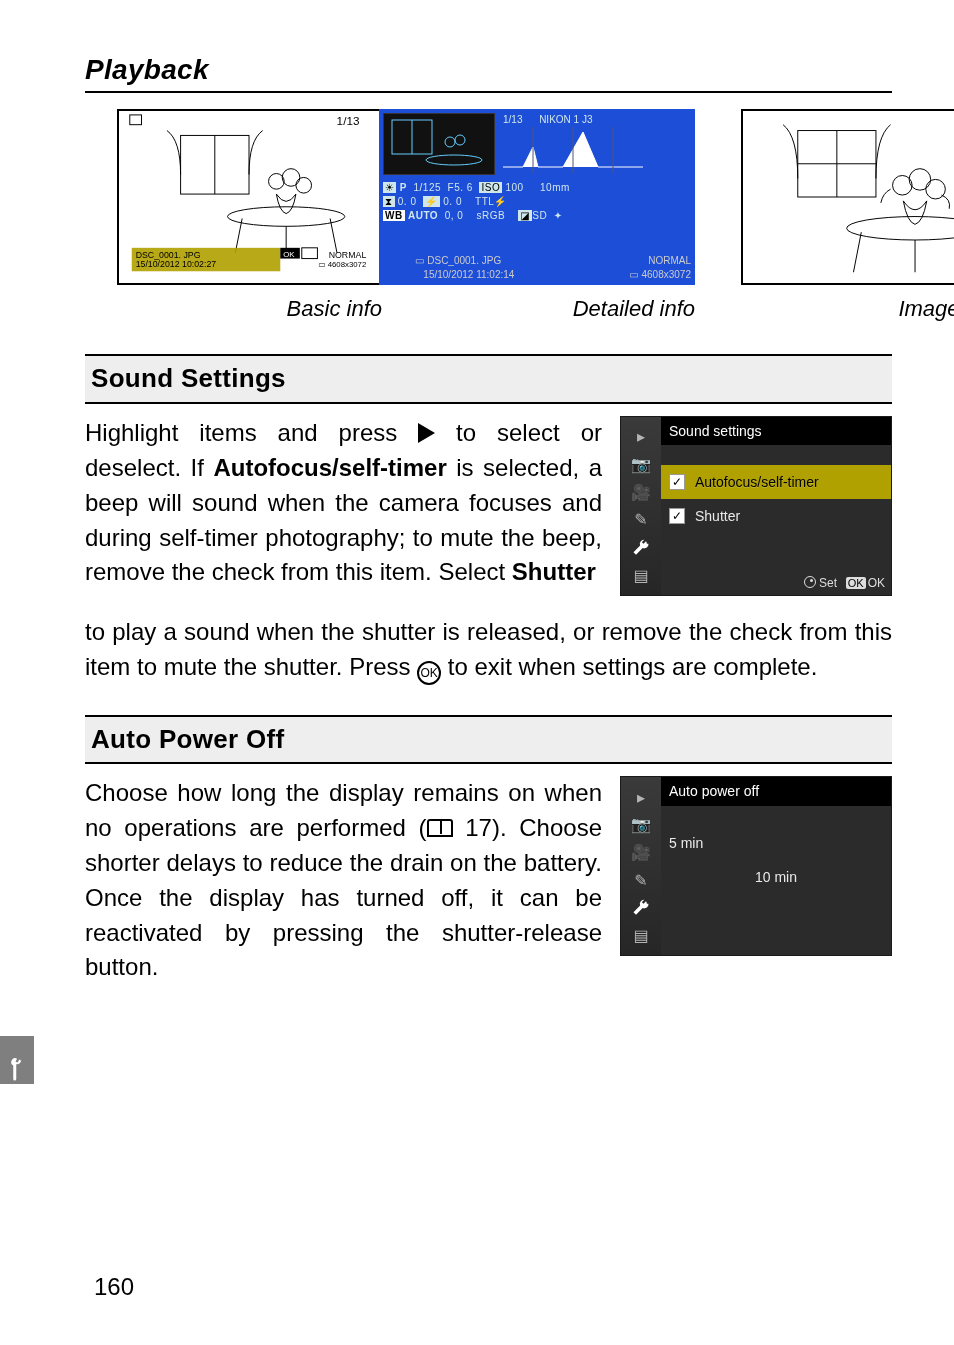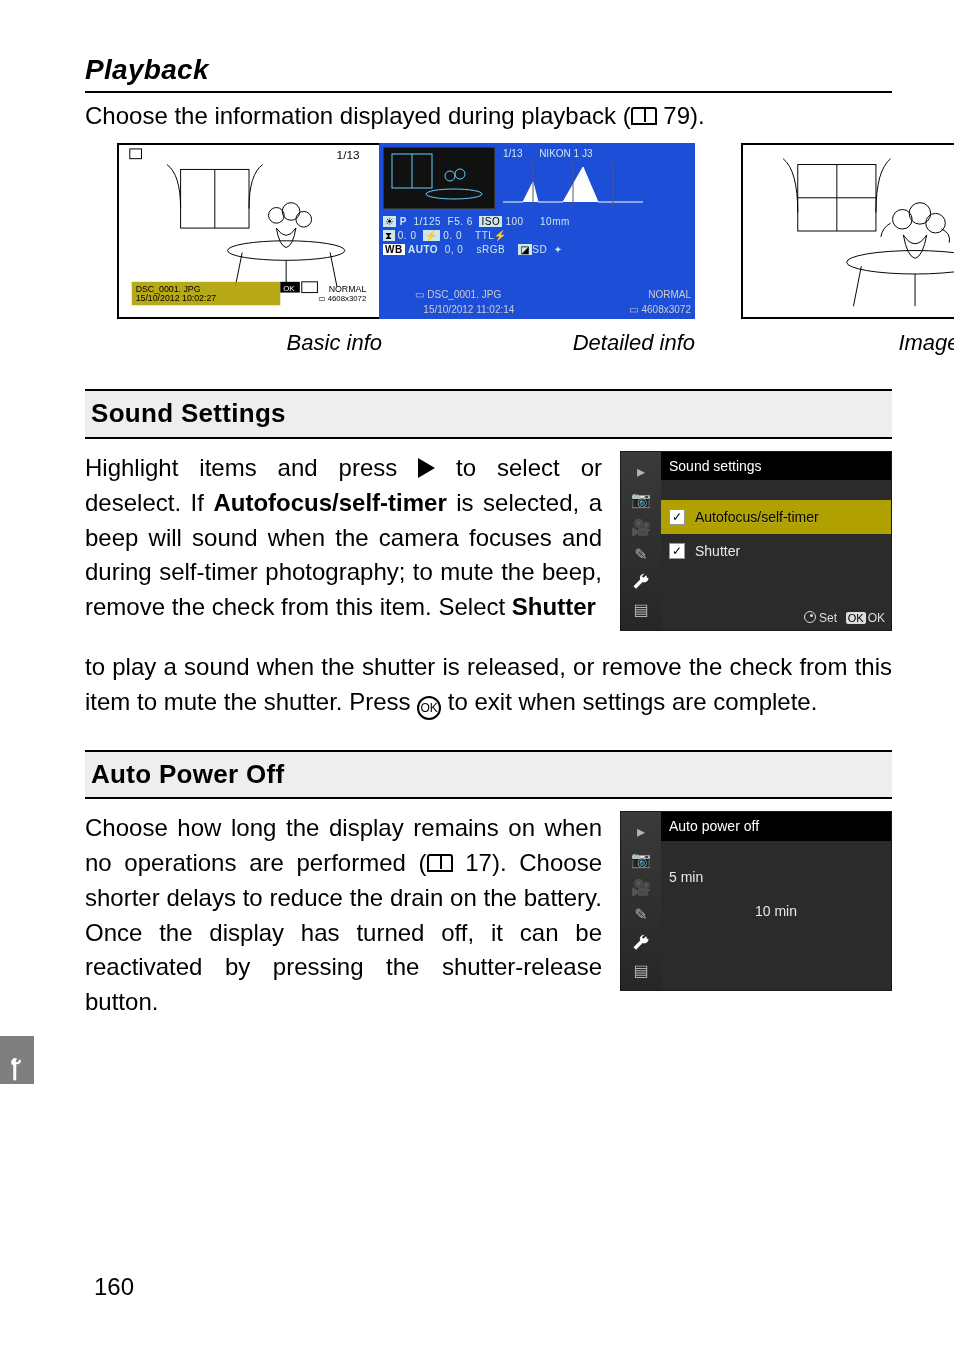--- a/index.html
+++ b/index.html
@@ -114,23 +114,20 @@
   .page-num {
     position:absolute; left:94px; bottom:40px; font-size:24px;
   }
 </style>
 </head>
 <body>
 
 <div class="h-playback">Playback</div>
 
 <div class="under-playback">
-  <div class="lead">
-    <span>Choose the information displayed during playback (</span><span class="ref-icon"></span>&nbsp;<span>79</span><span>).</span>
-  </div>
 
   <div class="thumbs">
 
     <div class="thumb">
       <div class="basic-shot">
         <div class="sketch">
           <svg viewBox="0 0 265 176">
             <rect x="10" y="4" width="12" height="10" fill="none" stroke="#000"></rect>
             <text x="245" y="14" font-size="12" text-anchor="end">1/13</text>
 

